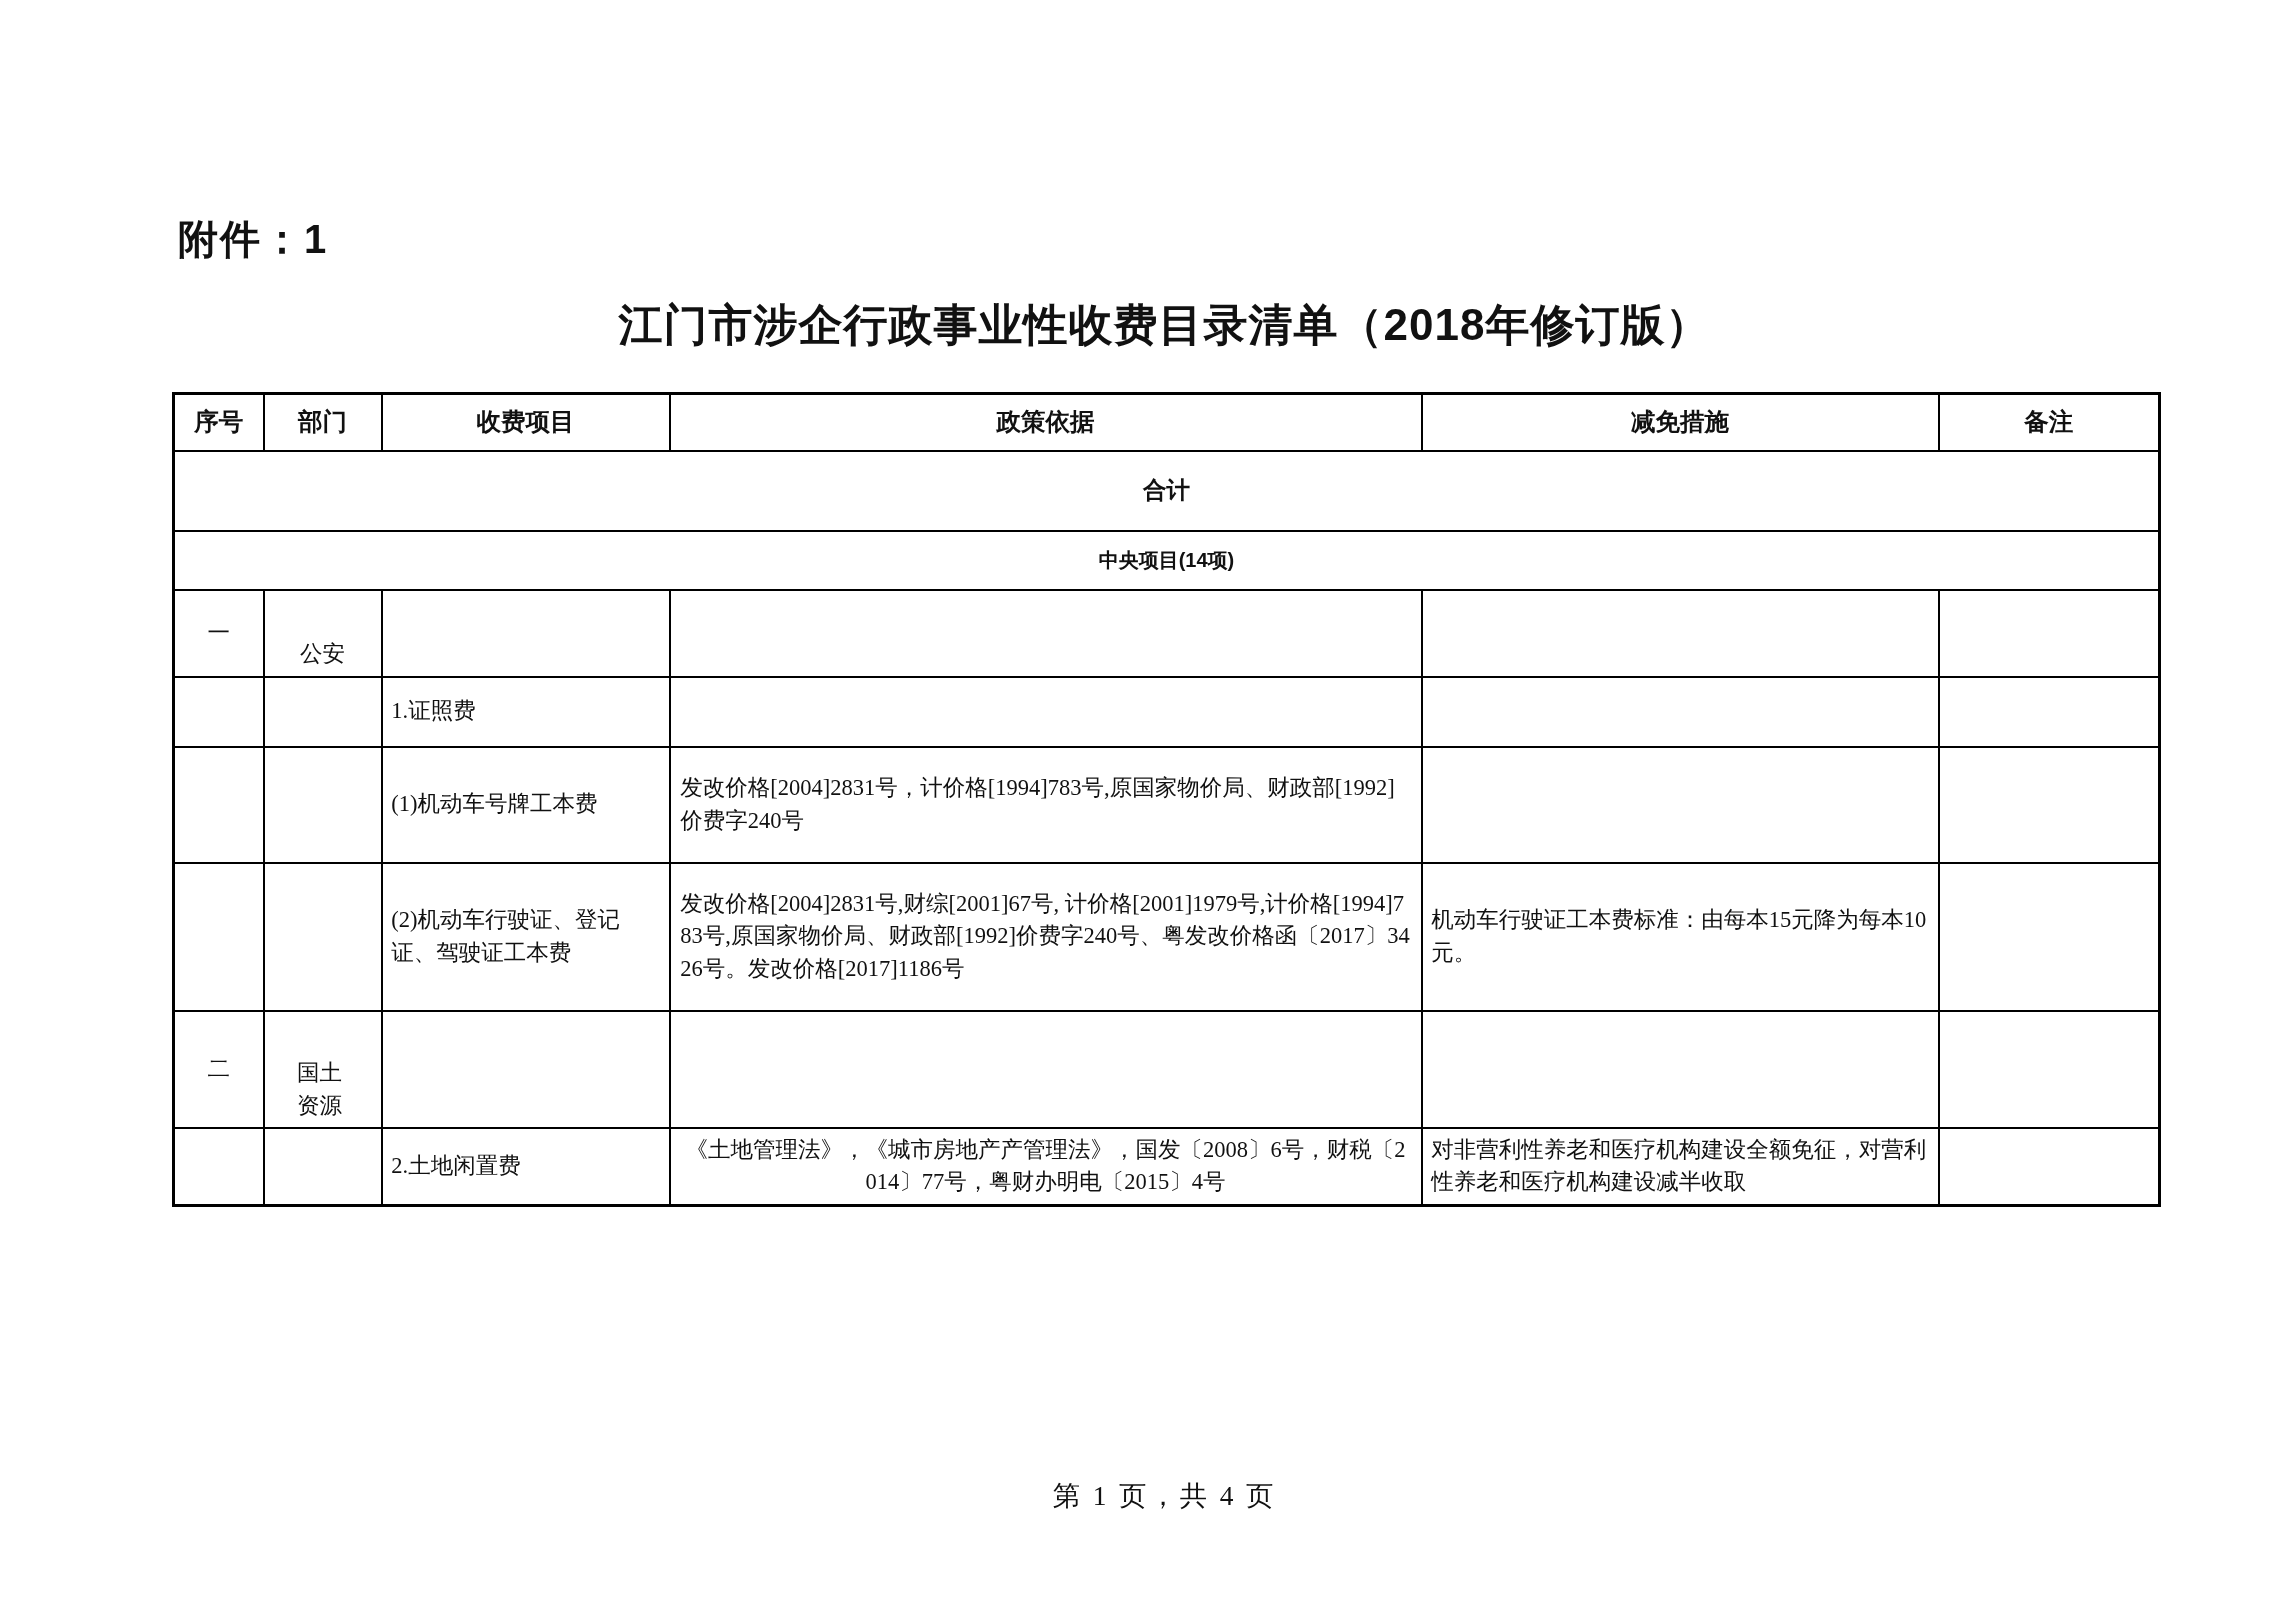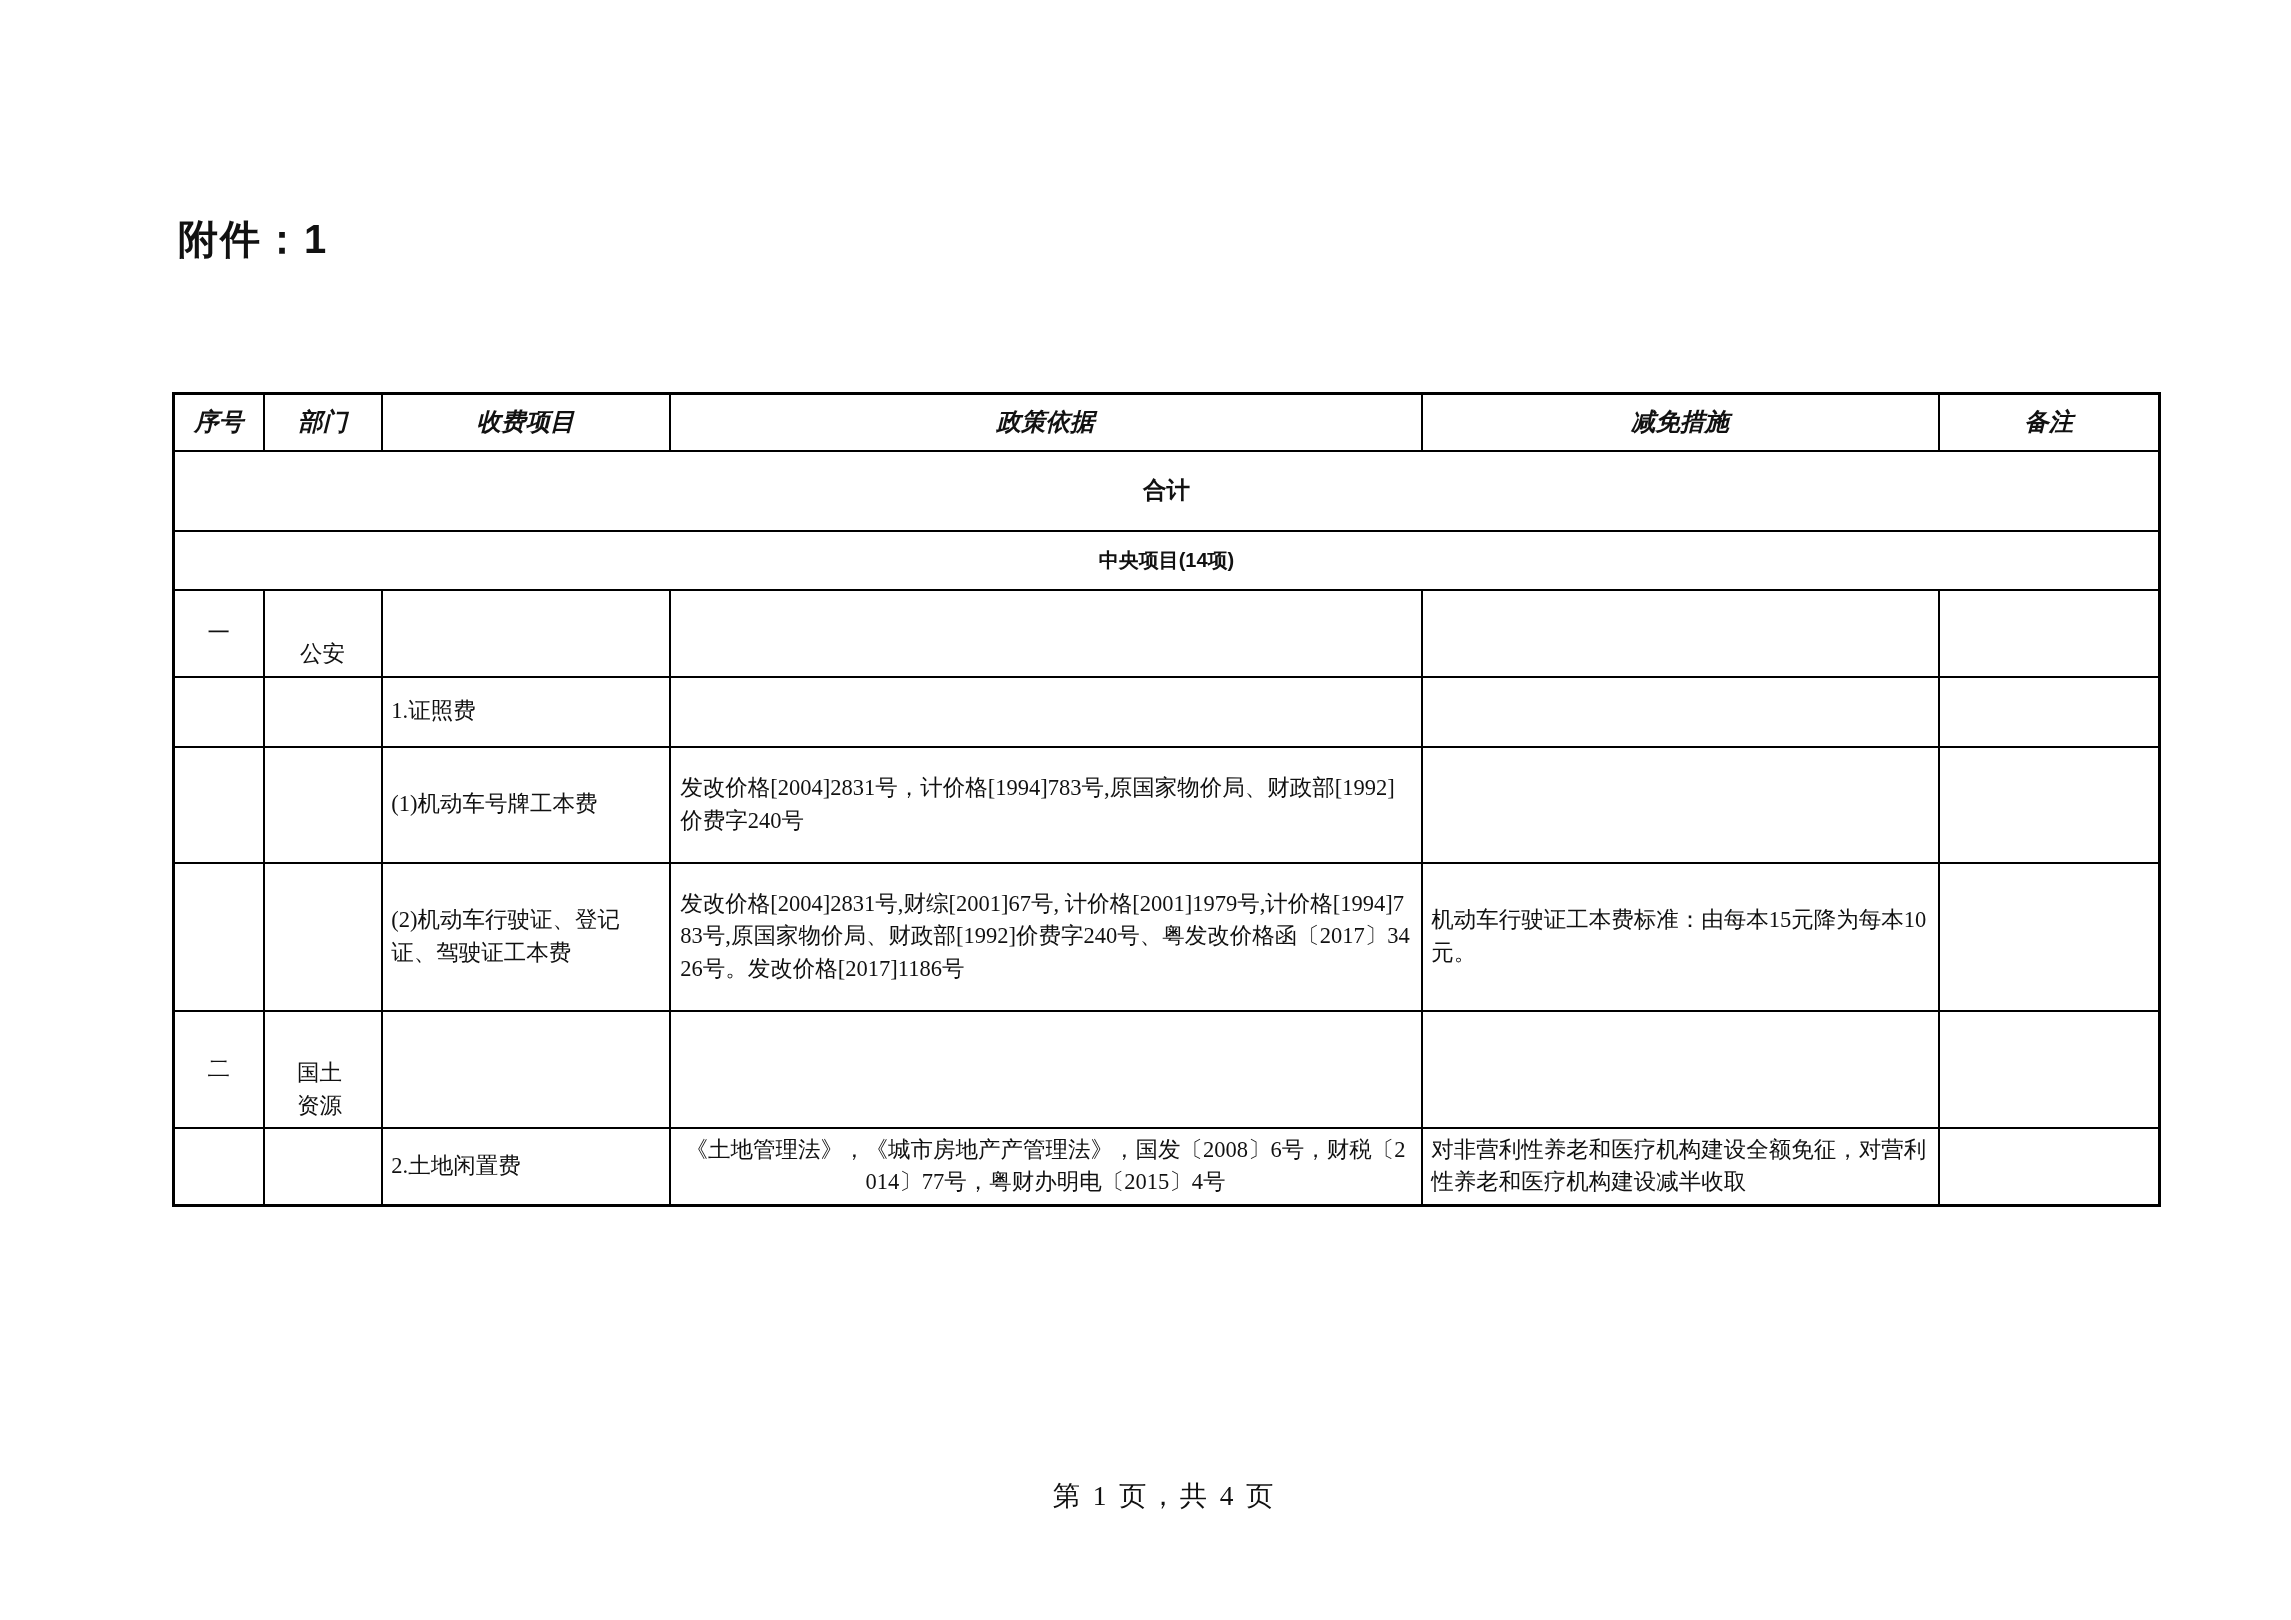--- a/index.html
+++ b/index.html
@@ -42,21 +42,20 @@
     vertical-align:middle;
     font-size:22.5px;
     line-height:1.45;
     padding:3.9px 7.8px;
     overflow:hidden;
     word-break:break-all;
   }
   .fee-table th {
     font-size:24.5px; font-weight:bold; 
     padding:5.9px 3.9px;
-    font-style:italic;
   }
   tr.hdr     { height:57px; }
   tr.total   { height:80px; }
   tr.section { height:59px; }
   tr.r0 { height:87px; }
   tr.r1 { height:70px; }
   tr.r2 { height:116px; }
   tr.r3 { height:148px; }
   tr.r4 { height:132px; }
   tr.r5 { height:106px; }
@@ -85,20 +84,21 @@
     letter-spacing:2.9px;
   }
 </style>
 </head>
 <body>
 
 <div class="page">
 
   <div class="attachment-label">附件：1</div>
 
+  <div class="doc-title">江门市涉企行政事业性收费目录清单（2018年修订版）</div>
 
   <div class="table-wrap">
     <table class="fee-table">
       <colgroup>
         <col style="width:90px">
         <col style="width:118px">
         <col style="width:288px">
         <col style="width:752px">
         <col style="width:517px">
         <col style="width:221px">

